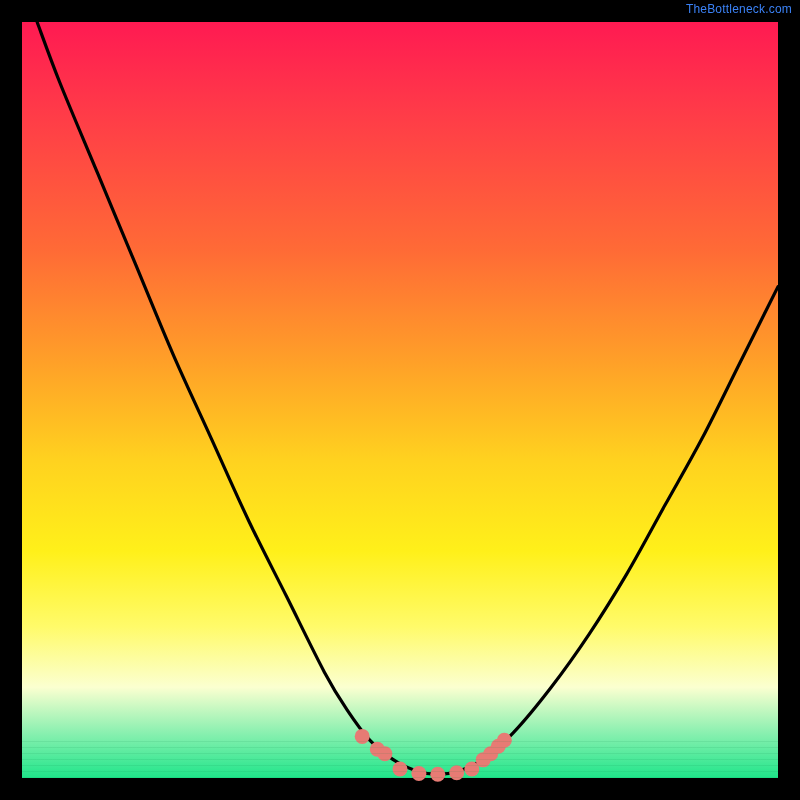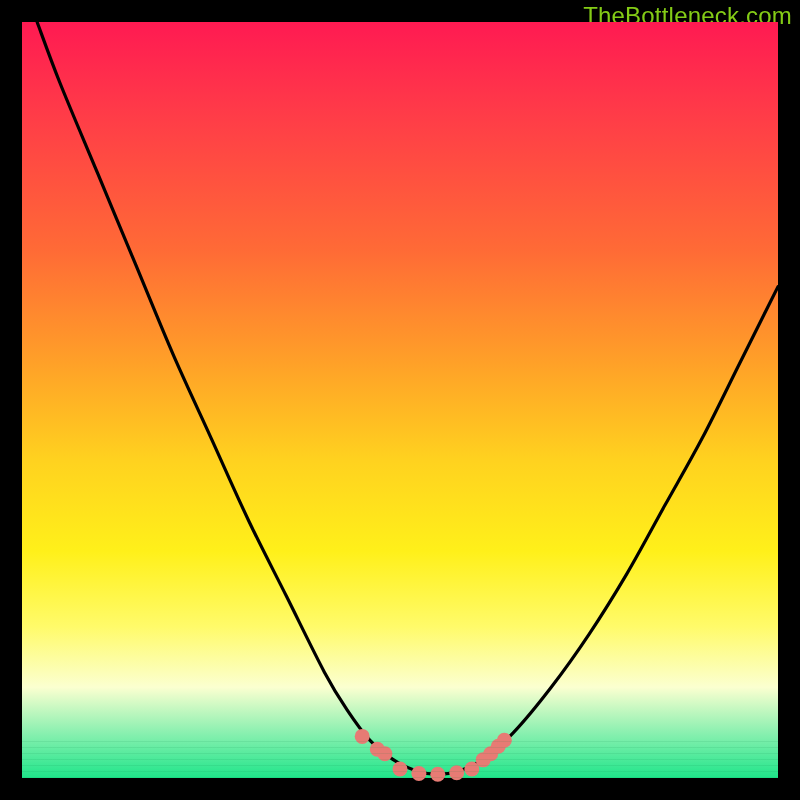--- a/index.html
+++ b/index.html
@@ -61,22 +61,22 @@
     position: absolute;
     left: 0; top: 0;
     width: 756px;
     height: 756px;
     overflow: visible;
   }
   .watermark {
     position: absolute;
     top: 2px;
     right: 8px;
-    color: #84cc16;
-    font-size: 24px;
+    color: #3b82f6;
+    font-size: 12px;
     font-weight: 500;
     letter-spacing: 0.2px;
     user-select: none;
   }
 </style>
 </head>
 <body>
 
 <div class="frame">
 

